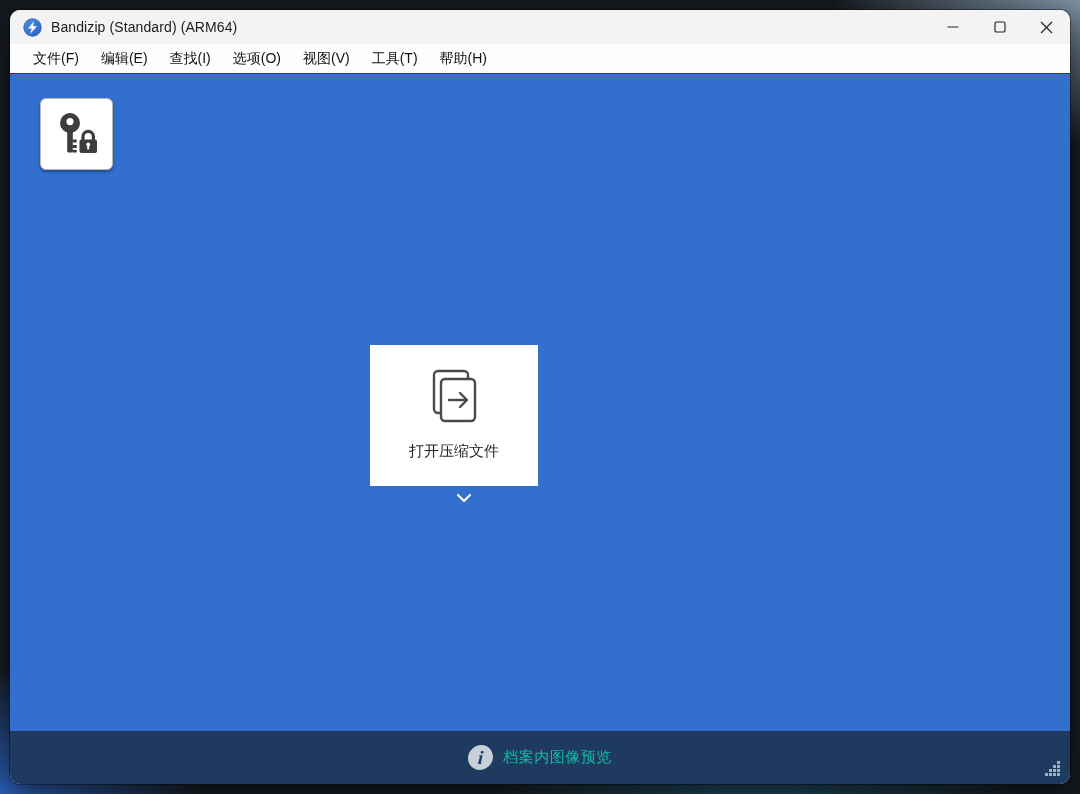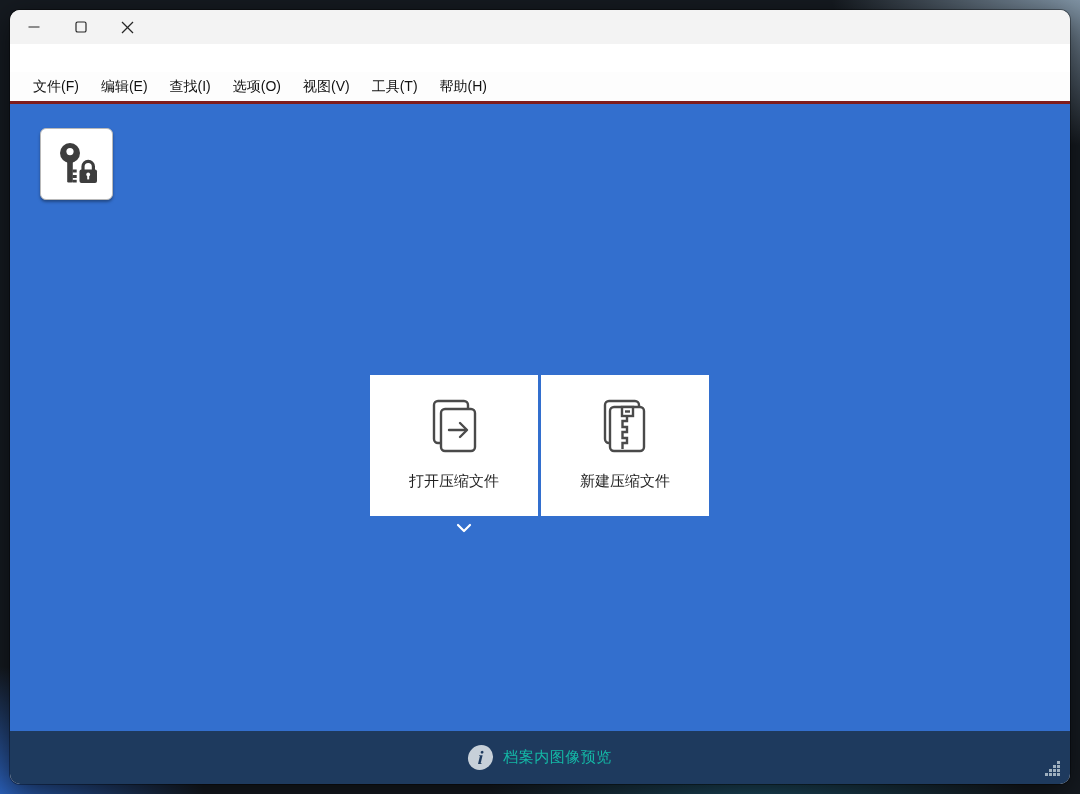--- a/index.html
+++ b/index.html
@@ -34,31 +34,31 @@
   .win-controls { display:flex; height:100%; }
   .win-btn {
     width:47px; height:100%; display:flex; align-items:center; justify-content:center;
     background:transparent; border:none; cursor:pointer; color:#272727;
   }
   .win-btn svg { display:block; }
 
   
   .menubar {
     height:29px; flex:0 0 29px; background:#fdfdfd;
-    display:flex; align-items:center; padding-left:12px;margin-top:28px;
+    display:flex; align-items:center; padding-left:12px;
   }
   .menu-item {
     font-size:14px; color:#111; padding:3px 11px; cursor:default;
     white-space:nowrap;
   }
 
   
   .main {
     flex:1 1 auto; position:relative; background:#336fce;
-    border-top:3px solid #7f1d1d;
+    border-top:1px solid #7f1d1d;
     padding-left:8px;
   }
 
   .key-button {
     position:absolute; left:30px; top:24px; width:73px; height:72px;
     background:#fff; border:1px solid #b9b9b9; border-radius:6px;
     display:flex; align-items:center; justify-content:center;
     box-shadow:0 2px 3px rgba(0,0,0,.35); cursor:pointer;
   }
 
@@ -93,20 +93,33 @@
   }
   .status-text { font-size:15px; color:#14b8a6; letter-spacing:.5px; }
   .resize-grip { position:absolute; right:9px; bottom:7px; cursor:nwse-resize; }
 </style>
 </head>
 <body>
 
 <div class="window">
 
   <div class="titlebar">
+    <div class="titlebar-left">
+      <svg class="app-logo" viewBox="0 0 20 20">
+        <defs>
+          <linearGradient id="lg" x1="0" y1="0" x2="1" y2="1">
+            <stop offset="0" stop-color="#4a8de0"></stop>
+              <stop offset="1" stop-color="#2a62c4"></stop>
+          </linearGradient>
+        </defs>
+        <circle cx="10" cy="10" r="9.4" fill="url(#lg)" stroke="#1f4f9e" stroke-width="0.6"></circle>
+        <polygon points="11.6,3.4 5.2,11 9.2,11 7.6,16.6 14.8,8.6 10.6,8.6" fill="#ffffff"></polygon>
+      </svg>
+      <span class="window-title">Bandizip (Standard) (ARM64)</span>
+    </div>
     <div class="win-controls">
       <button class="win-btn">
         <svg width="12" height="12" viewBox="0 0 12 12">
           <line x1="0.5" y1="6" x2="11.5" y2="6" stroke="#272727" stroke-width="1.2"></line>
         </svg>
       </button>
       <button class="win-btn">
         <svg width="12" height="12" viewBox="0 0 12 12">
           <rect x="1" y="1" width="10" height="10" rx="1.6" fill="none" stroke="#272727" stroke-width="1.2"></rect>
         </svg>
@@ -161,36 +174,20 @@
               <g stroke-linecap="round" stroke-linejoin="round">
                 <line x1="23" y1="33" x2="40" y2="33"></line>
                 <polyline points="34,26 41,33 34,40" fill="none"></polyline>
               </g>
             </g>
           </svg>
         </span>
         <span class="card-label">打开压缩文件</span>
       </button>
 
-      <button class="action-card">
-        <span class="card-icon">
-          <svg width="56" height="60" viewBox="0 0 56 60">
-            <g fill="none" stroke="#4a4a4a" stroke-width="2.4">
-              <rect x="8" y="4" width="34" height="42" rx="4" fill="none"></rect>
-              <rect x="13" y="10" width="34" height="44" rx="4" fill="#ffffff"></rect>
-
-              <rect x="25" y="10" width="11" height="9" fill="#ffffff"></rect>
-              <line x1="28" y1="14.5" x2="33" y2="14.5"></line>
-
-              <polyline points="30,19 30,24 25.5,24 25.5,30 30,30 30,35 25.5,35 25.5,41 30,41 30,46 25.5,46 25.5,52" fill="none"></polyline>
-            </g>
-          </svg>
-        </span>
-        <span class="card-label">新建压缩文件</span>
-      </button>
 
     </div>
 
     <button class="expand-chevron">
       <svg width="16" height="10" viewBox="0 0 16 10">
         <polyline points="2,2 8,8 14,2" fill="none" stroke="#ffffff" stroke-width="2.2" stroke-linecap="round" stroke-linejoin="round"></polyline>
       </svg>
     </button>
 
   </div>

